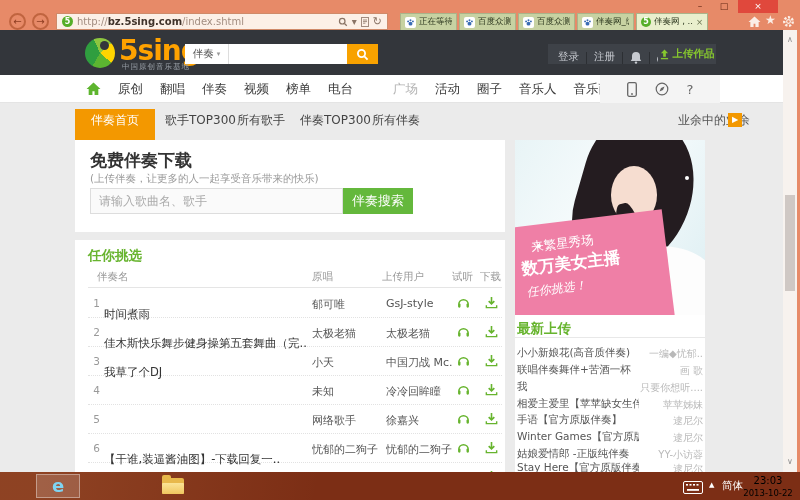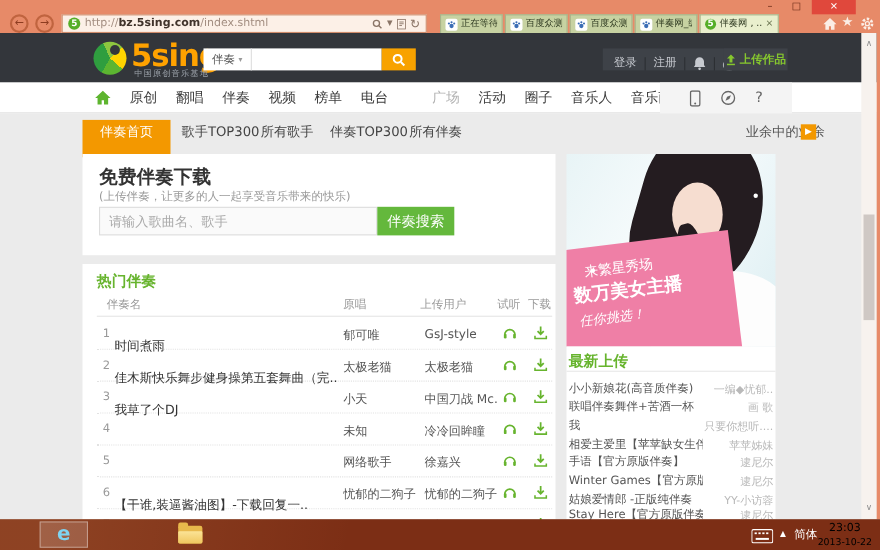--- a/index.html
+++ b/index.html
@@ -256,21 +256,21 @@
   <div id="subright" class="a">业余中的业余</div>
   <div id="subarrow" class="a">▶</div>
 
   <div class="a panel" style="left:75px;top:140px;width:430px;height:92px"></div>
   <div id="psub" class="a">(上传伴奏，让更多的人一起享受音乐带来的快乐)</div>
   <div id="ptitle" class="a">免费伴奏下载</div>
   <input id="pinput" class="a" placeholder="请输入歌曲名、歌手" style="">
   <button id="pbtn" class="a">伴奏搜索</button>
 
   <div class="a panel" style="left:75px;top:240px;width:430px;height:232px"></div>
-  <div class="a greenhead" style="left:88px;top:247px">热门伴奏</div>
+  <div class="a greenhead" style="left:88px;top:247px">任你挑选</div>
   <div class="a" style="left:88px;top:266px;width:414px;height:22px;border-bottom:1px solid #e5e5e5">
     <span class="colh" style="position:absolute;left:9px;top:4px">伴奏名</span>
     <span class="colh" style="position:absolute;left:224px;top:4px">原唱</span>
     <span class="colh" style="position:absolute;left:294px;top:4px">上传用户</span>
     <span class="colh" style="position:absolute;left:364px;top:4px">试听</span>
     <span class="colh" style="position:absolute;left:392px;top:4px">下载</span>
   </div>
 
   <div class="a hrow" style="top:289px">
     <span class="hno">1</span>

